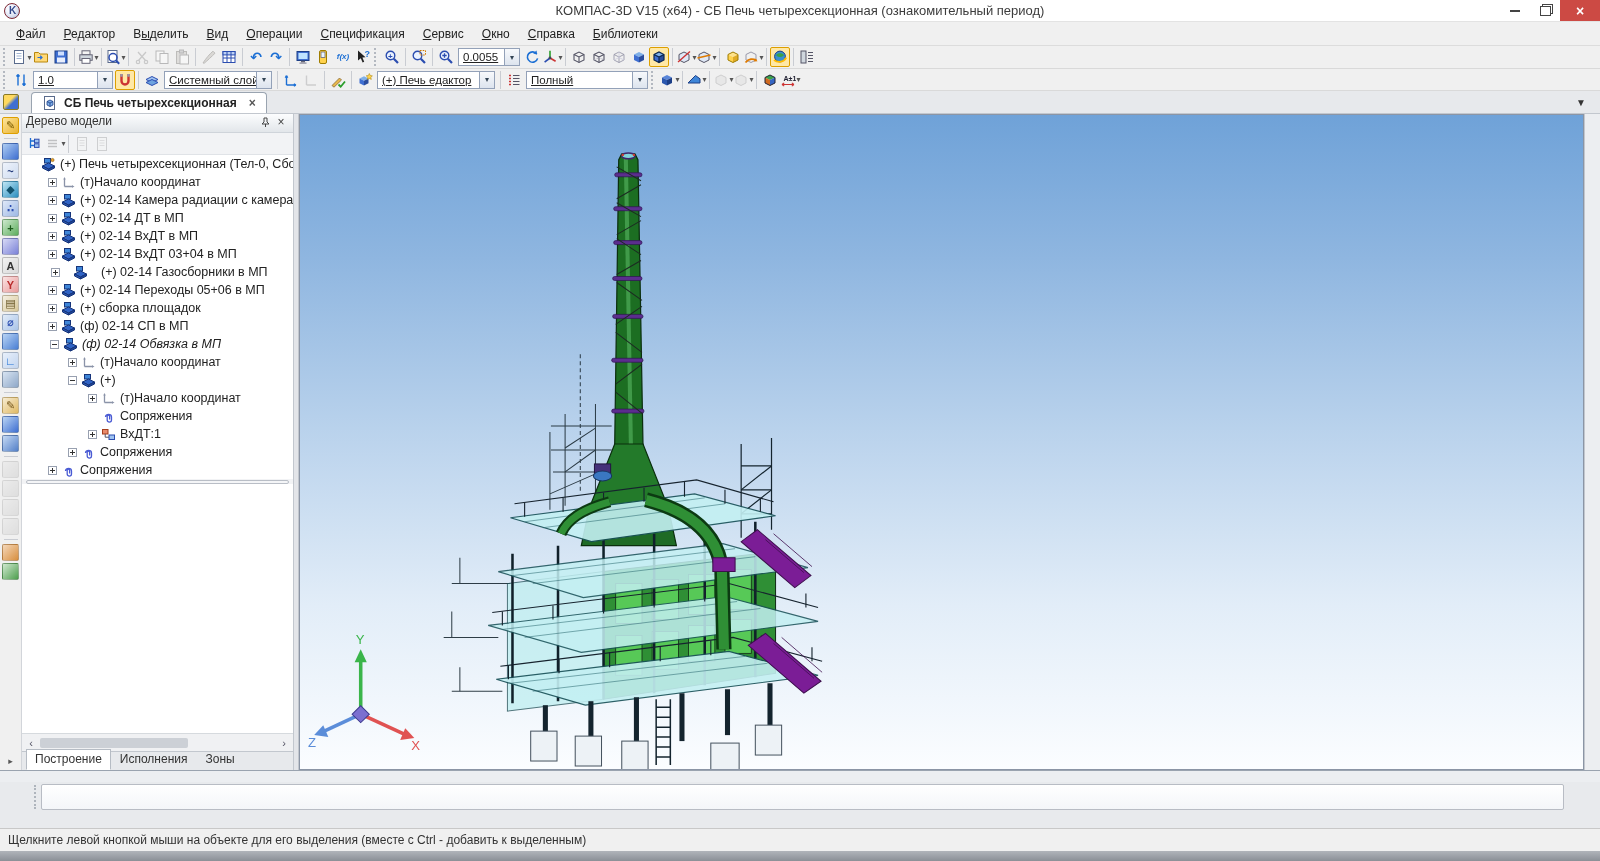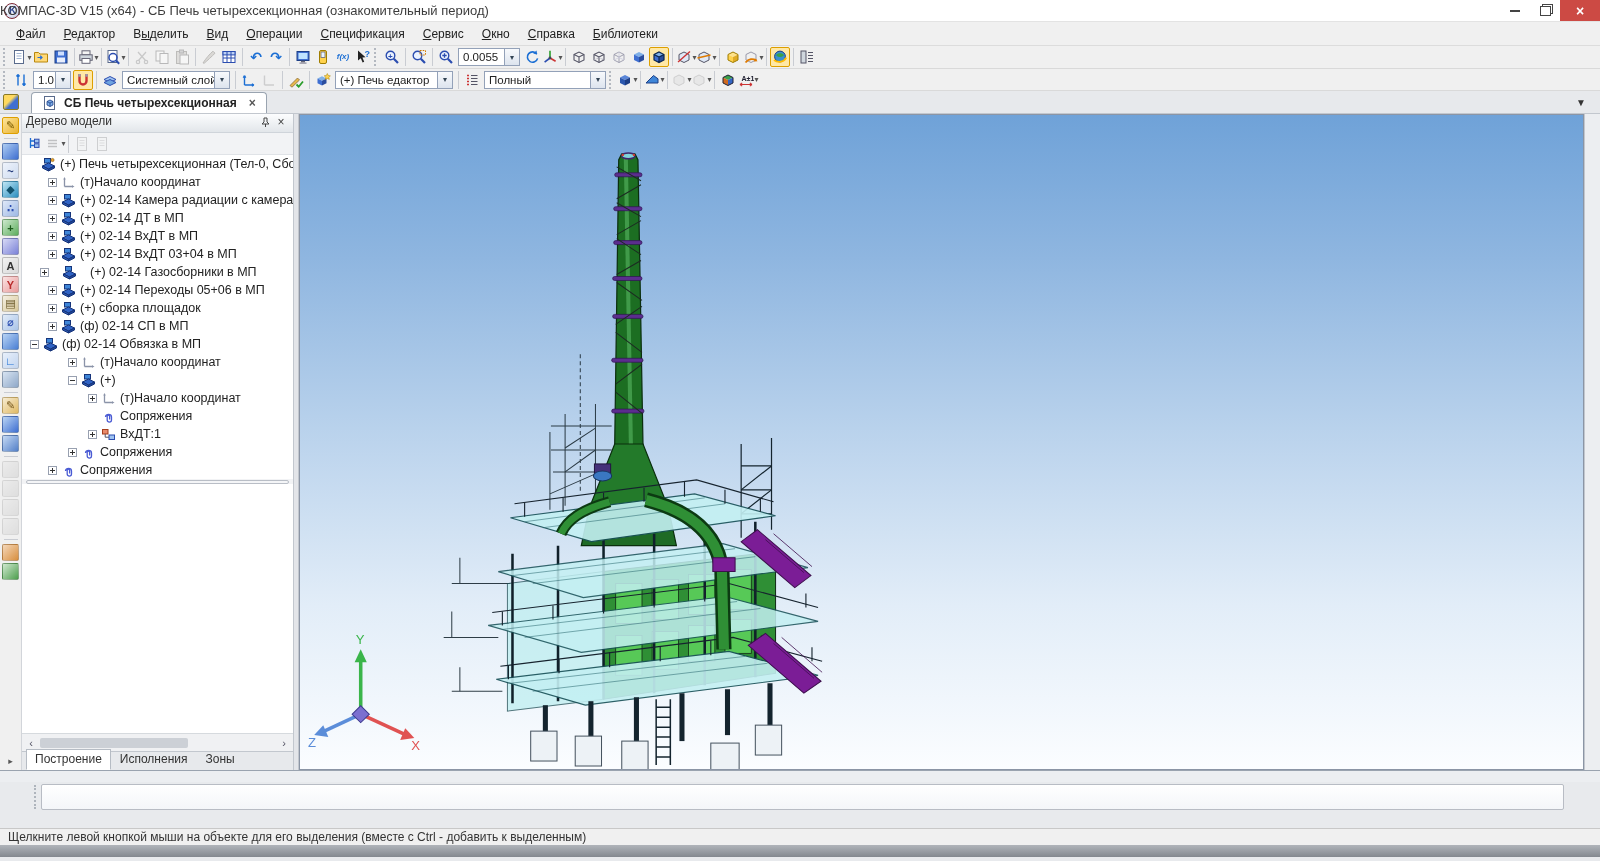--- a/index.html
+++ b/index.html
@@ -6,21 +6,21 @@
   html,body { width:1600px; height:861px; overflow:hidden;
     font-family:"Liberation Sans","DejaVu Sans",sans-serif; font-size:12px; color:#333;
     background:#e8eaed; }
   
   .titlebar { height:22px; background:#fff; display:flex; align-items:center; position:relative;
     border-bottom:1px solid #e3e3e3;}
   .app-logo { width:16px; height:16px; margin-left:4px; border-radius:50%;
     background:radial-gradient(circle at 35% 35%, #f5f7ff 25%, #d9dff0 60%, #9aa8cc);
     border:1px solid #7e2a35; position:relative;}
   .app-logo::after{content:"K";position:absolute;left:4px;top:1px;font-size:10px;font-weight:bold;color:#334a8c;}
-  .title-text { position:absolute; left:0; right:0; font-size:13px; color:#3c3c3c; }
+  .title-text { position:absolute; left:0; right:0; text-align:center; font-size:13px; color:#3c3c3c; }
   .win-btns { margin-left:auto; display:flex; height:100%; z-index:2;}
   .win-btn { width:30px; height:100%; display:flex; align-items:center; justify-content:center; color:#444;}
   .wb-min::before{content:"";width:10px;height:2px;background:#444;}
   .wb-max::before{content:"";width:9px;height:8px;border:1px solid #444; box-shadow:2px -2px 0 -1px #fff, 2px -2px 0 0 #444;}
   .wb-close { width:40px; background:#cc4a44; color:#fff; font-size:14px; font-weight:bold;}
   
   .menubar { height:24px; background:#f0f0f0; display:flex; align-items:center; padding-left:8px;
     border-bottom:1px solid #dcdcdc; gap:2px;}
   .menu-item { padding:3px 8px; color:#222; }
   .menu-item u { text-decoration:underline; }
@@ -30,21 +30,21 @@
   .tb-btn { width:20px; height:20px; display:flex; align-items:center; justify-content:center;
     border:1px solid transparent; border-radius:2px; position:relative; }
   .tb-btn.hl { background:#ffe8a6; border-color:#dd9f00; }
   .glyph { width:16px; height:16px; display:flex; align-items:center; justify-content:center; line-height:1;}
   .glyph svg { width:16px; height:16px; display:block;}
   .dis { opacity:.40; filter:grayscale(.9); }
   .dd { font-size:8px; color:#555; margin-left:1px; width:7px; }
   .tb-sep { width:1px; height:18px; background:#c9ccd2; margin:0 3px; }
   .tb-handle { width:5px; height:18px; border-left:2px dotted #b3b8c0; margin:0 3px 0 1px;}
   .combo { height:18px; background:#fff; border:1px solid #93a1b8; display:flex; align-items:center; margin:0 2px; }
-  .combo-text { flex:1; padding:0 4px; font-size:11.5px; white-space:nowrap; overflow:hidden; color:#222;}
+  .combo-text { flex:1; padding:0 4px; font-size:11.5px; white-space:nowrap; overflow:hidden; color:#222;text-decoration:underline;}
   .combo-arrow { width:15px; height:100%; border-left:1px solid #93a1b8; background:linear-gradient(#f7f9fc,#dde4ee);
     display:flex; align-items:center; justify-content:center; font-size:8px; color:#345; }
   
   .tabstrip { height:23px; background:#e7e9ec; display:flex; align-items:flex-end; border-bottom:1px solid #c2c7ce; position:relative;}
   .strip-icon { width:16px; height:16px; margin:0 12px 3px 3px; border-radius:2px;
      background:linear-gradient(135deg,#ffd95e 40%,#3f6fd1 60%); border:1px solid #8a7a22;}
   .doc-tab { height:21px; background:#fff; border:1px solid #9aa4b0; border-bottom:none; border-radius:4px 4px 0 0;
     display:flex; align-items:center; gap:6px; padding:0 10px; font-weight:bold; color:#222;}
   .doc-tab .tclose { font-weight:bold; color:#555; font-size:12px; margin-left:6px;}
   .strip-dd { position:absolute; right:14px; bottom:5px; font-size:10px; color:#333;}
@@ -87,21 +87,21 @@
   .viewport { flex:1; position:relative; border:1px solid #8b95a5;
     background:linear-gradient(180deg,#6fa2d8 0%,#8fb6e0 22%,#b9d2ec 48%,#e2edf8 75%,#fbfdff 100%);}
   .viewport svg.model { position:absolute; inset:0; width:100%; height:100%; }
   .rightstrip { width:16px; background:#eceef1; border-left:1px solid #c2c7ce;}
   
   .band { height:12px; background:#eceef1; border-top:1px solid #9aa3af;}
   .prop-row { height:30px; background:#e8eaed; display:flex; align-items:center; padding:0 36px 0 34px;}
   .prop-handle { width:3px; height:24px; border-left:2px dotted #aeb4bc; margin-right:4px;}
   .prop-bar { flex:1; height:26px; background:linear-gradient(#ffffff,#f4f6f9); border:1px solid #b8bcc4; border-radius:2px;}
   .gap { height:16px; background:#e8eaed;}
-  .statusbar { height:17px; background:#f0f0f0; border-top:1px solid #c8c8c8; display:flex; align-items:center; padding-left:8px; color:#333;}
+  .statusbar { height:23px; background:#f0f0f0; border-top:1px solid #c8c8c8; display:flex; align-items:center; padding-left:8px; color:#333;}
   .bottom-edge { height:12px; background:linear-gradient(#b0b4ba,#83888f);}
 </style>
 </head>
 <body>
 
 <div class="titlebar">
   <div class="app-logo"></div>
   <div class="title-text">КОМПАС-3D V15 (x64) - СБ Печь четырехсекционная (ознакомительный период)</div>
   <div class="win-btns">
     <div class="win-btn wb-min"></div>
@@ -420,21 +420,21 @@
 <div class="toolbar-row tb2">
   <div style="display:flex;align-items:center;" id="tb-state">
       <div class="tb-handle"></div>
       <div class="tb-btn">
         <span class="glyph">
           <svg viewBox="0 0 16 16">
             <path d="M5 2.5 V13.5 M5 2.5 L3.5 4.5 M5 2.5 L6.5 4.5 M11 13.5 V2.5 M11 13.5 L9.5 11.5 M11 13.5 L12.5 11.5" stroke="#1c6fd4" stroke-width="1.4" fill="none"></path>
           </svg>
         </span>
       </div>
-      <div class="combo" style="width: 38px;">
+      <div class="combo" style="width: 80px;">
         <span class="combo-text">1.0</span>
         <span class="combo-arrow">▾</span>
       </div>
       <div class="tb-btn hl">
         <span class="glyph">
           <svg viewBox="0 0 16 16">
             <path d="M4.5 2 V9 a3.5 3.5 0 0 0 7 0 V2" fill="none" stroke="#c33" stroke-width="2.4"></path>
             <path d="M4.5 2 V4.8 M11.5 2 V4.8" stroke="#99a" stroke-width="2.4"></path>
           </svg>
         </span>
@@ -727,21 +727,21 @@
           <span class="tree-icon">
             <svg viewBox="0 0 15 15">
               <rect x="3.5" y="1.5" width="6" height="4.5" fill="#3f86d8" stroke="#16347a"></rect>
               <path d="M1.5 9 L7.5 6 L13.5 9 L7.5 12 Z" fill="#2f62c4" stroke="#16347a"></path>
               <path d="M1.5 9 V11 L7.5 14 V12 Z" fill="#2b57ae" stroke="#16347a"></path>
               <path d="M13.5 9 V11 L7.5 14 V12 Z" fill="#1c4398" stroke="#16347a"></path>
             </svg>
           </span>
           <span class="tree-label">(+) 02-14 ВхДТ 03+04 в МП</span>
         </div>
-        <div class="tree-row" style="padding-left: 18px; gap: 9px;">
+        <div class="tree-row" style="padding-left: 29px; gap: 9px;">
           <span class="exp plus"></span>
           <span class="tree-icon">
             <svg viewBox="0 0 15 15">
               <rect x="3.5" y="1.5" width="6" height="4.5" fill="#3f86d8" stroke="#16347a"></rect>
               <path d="M1.5 9 L7.5 6 L13.5 9 L7.5 12 Z" fill="#2f62c4" stroke="#16347a"></path>
               <path d="M1.5 9 V11 L7.5 14 V12 Z" fill="#2b57ae" stroke="#16347a"></path>
               <path d="M13.5 9 V11 L7.5 14 V12 Z" fill="#1c4398" stroke="#16347a"></path>
             </svg>
           </span>
           <span class="tree-label">(+) 02-14 Газосборники в МП</span>
@@ -775,21 +775,21 @@
           <span class="tree-icon">
             <svg viewBox="0 0 15 15">
               <rect x="3.5" y="1.5" width="6" height="4.5" fill="#3f86d8" stroke="#16347a"></rect>
               <path d="M1.5 9 L7.5 6 L13.5 9 L7.5 12 Z" fill="#2f62c4" stroke="#16347a"></path>
               <path d="M1.5 9 V11 L7.5 14 V12 Z" fill="#2b57ae" stroke="#16347a"></path>
               <path d="M13.5 9 V11 L7.5 14 V12 Z" fill="#1c4398" stroke="#16347a"></path>
             </svg>
           </span>
           <span class="tree-label">(ф) 02-14 СП в МП</span>
         </div>
-        <div class="tree-row" style="padding-left: 8px;">
+        <div class="tree-row" style="padding-left: 28px; font-style: italic;">
           <span class="exp "></span>
           <span class="tree-icon">
             <svg viewBox="0 0 15 15">
               <rect x="3.5" y="1.5" width="6" height="4.5" fill="#3f86d8" stroke="#16347a"></rect>
               <path d="M1.5 9 L7.5 6 L13.5 9 L7.5 12 Z" fill="#2f62c4" stroke="#16347a"></path>
               <path d="M1.5 9 V11 L7.5 14 V12 Z" fill="#2b57ae" stroke="#16347a"></path>
               <path d="M13.5 9 V11 L7.5 14 V12 Z" fill="#1c4398" stroke="#16347a"></path>
             </svg>
           </span>
           <span class="tree-label">(ф) 02-14 Обвязка в МП</span>

